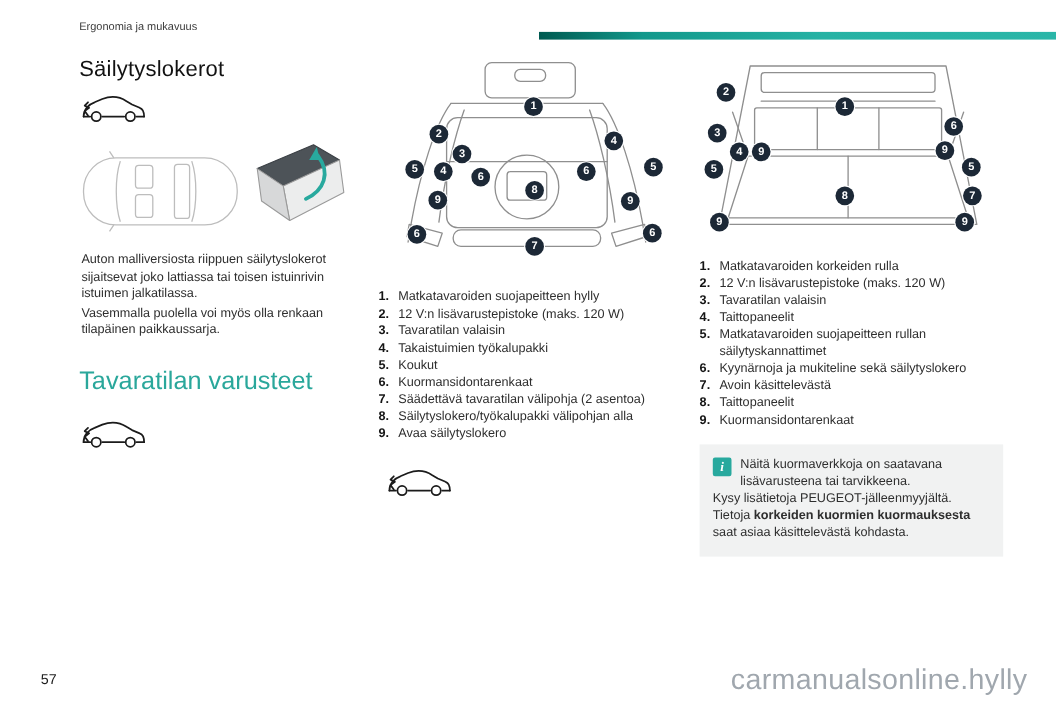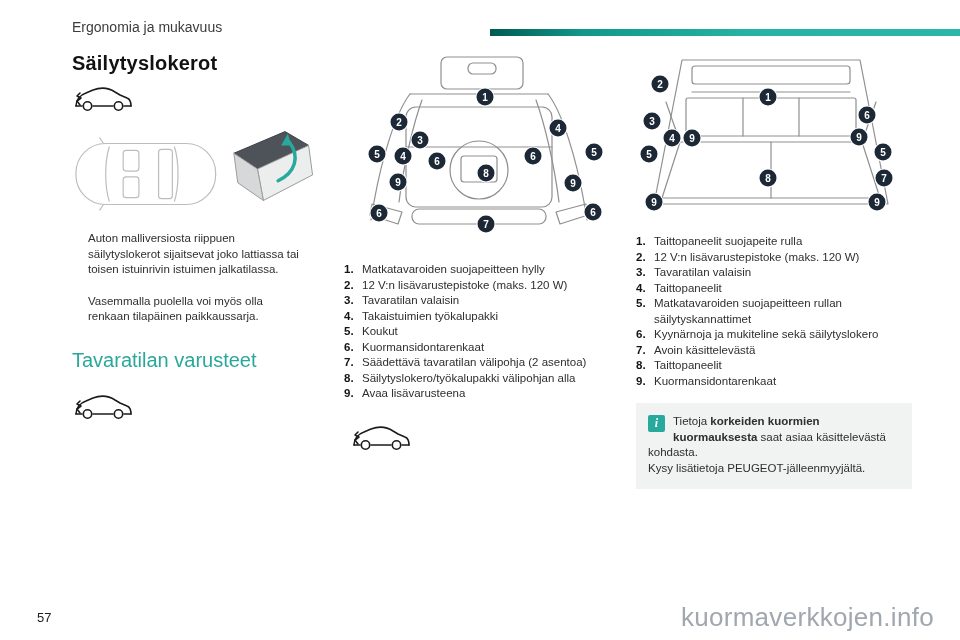--- a/index.html
+++ b/index.html
@@ -1,33 +1,33 @@
 <!DOCTYPE html>
 <html><head>
 <meta charset="utf-8">
 <style>
   html,body { margin:0; padding:0; background:#e9e9e9; }
   .page {
     position:relative; width:960px; height:640px; margin:0 auto;
     background:#ffffff; overflow:hidden;
     font-family:"Liberation Sans", sans-serif; color:#2e2e2e;
   }
-  .header-label { position:absolute; left:72px; top:19px; font-size:14px; color:#3c3c3c; }
+  .header-label { position:absolute; left:72px; top:19px; font-size:10px; color:#3c3c3c; }
   .header-bar { position:absolute; left:490px; right:0; top:29px; height:7px;
     background:linear-gradient(90deg,#005a51 0%,#12988b 20%,#26b2a4 55%,#2ab6a8 100%); }
 
   .col { position:absolute; top:52px; }
   .col1 { left:72px;  width:250px; }
   .col2 { left:344px; width:270px; }
   .col3 { left:636px; width:276px; }
 
-  .h1 { font-size:20px; font-weight:bold; color:#121212; margin:0 0 10px; letter-spacing:0.2px; }
-  .h2 { font-size:20px; font-weight:400; color:#2aa79b; margin:24px 0 21px; }
-
-  .body-text { font-size:11.5px; line-height:15.5px; margin:16px; color:#2e2e2e; }
+  .h1 { font-size:20px; font-weight:normal; color:#121212; margin:0 0 10px; letter-spacing:0.2px; }
+  .h2 { font-size:23px; font-weight:400; color:#2aa79b; margin:24px 0 21px; }
+
+  .body-text { font-size:11.5px; line-height:15.5px; margin:2px; color:#2e2e2e; }
 
   .car-icon { display:block; margin:4px 0 10px; }
   .fig-row { display:flex; align-items:flex-end; gap:4px; margin:4px 0 14px; }
 
   .diagram-wrap { position:relative; }
   .marker {
     position:absolute; width:17px; height:17px; border-radius:50%;
     background:#1c2836; color:#ffffff; font-size:10px; font-weight:bold;
     display:flex; align-items:center; justify-content:center;
     transform:translate(-50%,-50%); box-shadow:0 0 0 1px #fff;
@@ -158,21 +158,21 @@
         <li>
           <span class="li-num">7.</span>
           <span class="li-text">Säädettävä tavaratilan välipohja (2 asentoa)</span>
         </li>
         <li>
           <span class="li-num">8.</span>
           <span class="li-text">Säilytyslokero/työkalupakki välipohjan alla</span>
         </li>
         <li>
           <span class="li-num">9.</span>
-          <span class="li-text">Avaa lisävarusteena</span>
+          <span class="li-text">Avaa säilytyslokero</span>
         </li>
       </ol>
 
     <svg class="car-icon" style="margin-top:22px;margin-left:6px;" width="62" height="28" viewBox="0 0 62 28">
       <g fill="none" stroke="#1b1b1b" stroke-width="1.6" stroke-linejoin="round" stroke-linecap="round">
         <path d="M4,21 C4,15 8,10 14,8 L21,5 C29,2 37,3 43,7 L48,10 L55,13 C58,14 59,17 59,21"></path>
         <path d="M8,8 L5,11 L9,13 L5,16 L8,20"></path>
         <path d="M4,21 L10,21 M21,21 L41,21 M52,21 L59,21"></path>
         <circle cx="15.5" cy="21" r="4.2"></circle>
         <circle cx="46.5" cy="21" r="4.2"></circle>
@@ -192,21 +192,21 @@
           <path d="M44,90 L226,90 L244,146 L26,146 Z"></path>
           <path d="M135,90 L135,146"></path>
           <path d="M44,90 L30,50 M226,90 L240,50"></path>
         </g>
       </svg>
     <div class="marker" style="left: 24px; top: 32px;">2</div><div class="marker" style="left: 132px; top: 45px;">1</div><div class="marker" style="left: 16px; top: 69px;">3</div><div class="marker" style="left: 231px; top: 63px;">6</div><div class="marker" style="left: 36px; top: 86px;">4</div><div class="marker" style="left: 56px; top: 86px;">9</div><div class="marker" style="left: 223px; top: 85px;">9</div><div class="marker" style="left: 13px; top: 102px;">5</div><div class="marker" style="left: 247px; top: 100px;">5</div><div class="marker" style="left: 132px; top: 126px;">8</div><div class="marker" style="left: 248px; top: 126px;">7</div><div class="marker" style="left: 18px; top: 150px;">9</div><div class="marker" style="left: 241px; top: 150px;">9</div></div>
 
     <ol class="legend" style="margin-top:10px;">
         <li>
           <span class="li-num">1.</span>
-          <span class="li-text">Taittopaneelit suojapeite rulla</span>
+          <span class="li-text">Matkatavaroiden korkeiden rulla</span>
         </li>
         <li>
           <span class="li-num">2.</span>
           <span class="li-text">12 V:n lisävarustepistoke (maks. 120 W)</span>
         </li>
         <li>
           <span class="li-num">3.</span>
           <span class="li-text">Tavaratilan valaisin</span>
         </li>
         <li>
@@ -231,21 +231,22 @@
         </li>
         <li>
           <span class="li-num">9.</span>
           <span class="li-text">Kuormansidontarenkaat</span>
         </li>
       </ol>
 
     <div class="infobox">
       <span class="info-icon">i</span>
       <div>
+          <div class="rt-line"><span>Näitä kuormaverkkoja on saatavana lisävarusteena tai tarvikkeena.</span></div>
+          <div class="rt-line"><span>Kysy lisätietoja PEUGEOT-jälleenmyyjältä.</span></div>
           <div class="rt-line"><span>Tietoja </span><strong>korkeiden kuormien kuormauksesta</strong><span> saat asiaa käsittelevästä kohdasta.</span></div>
-          <div class="rt-line"><span>Kysy lisätietoja PEUGEOT-jälleenmyyjältä.</span></div>
         </div>
     </div>
   </div>
 
   <div class="page-number">57</div>
-  <div class="watermark">kuormaverkkojen.info</div>
+  <div class="watermark">carmanualsonline.hylly</div>
 </div>
 
 </body></html>

